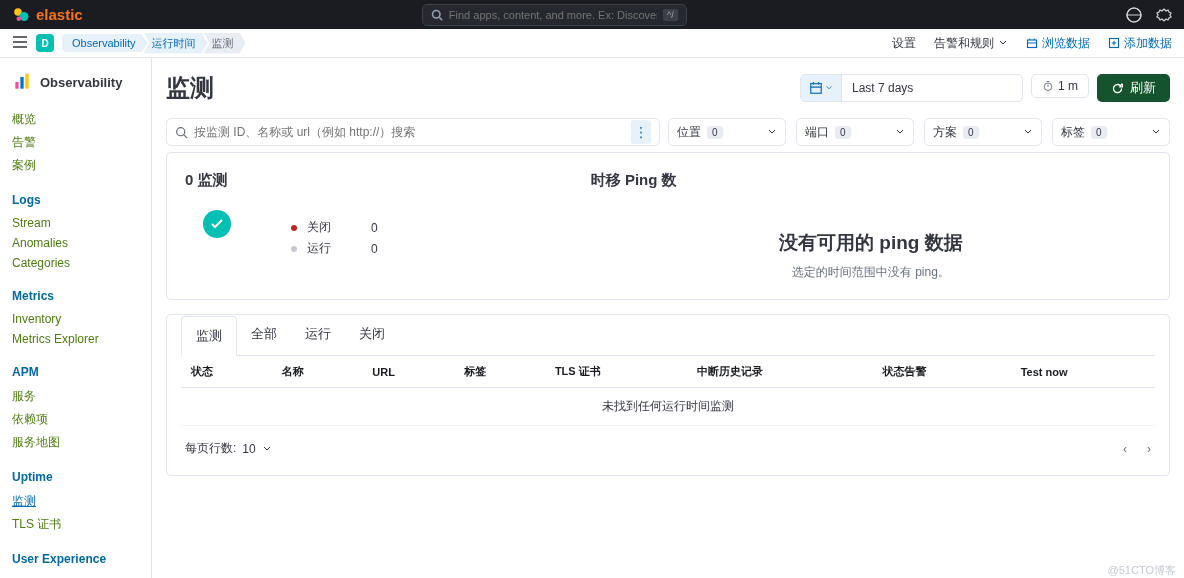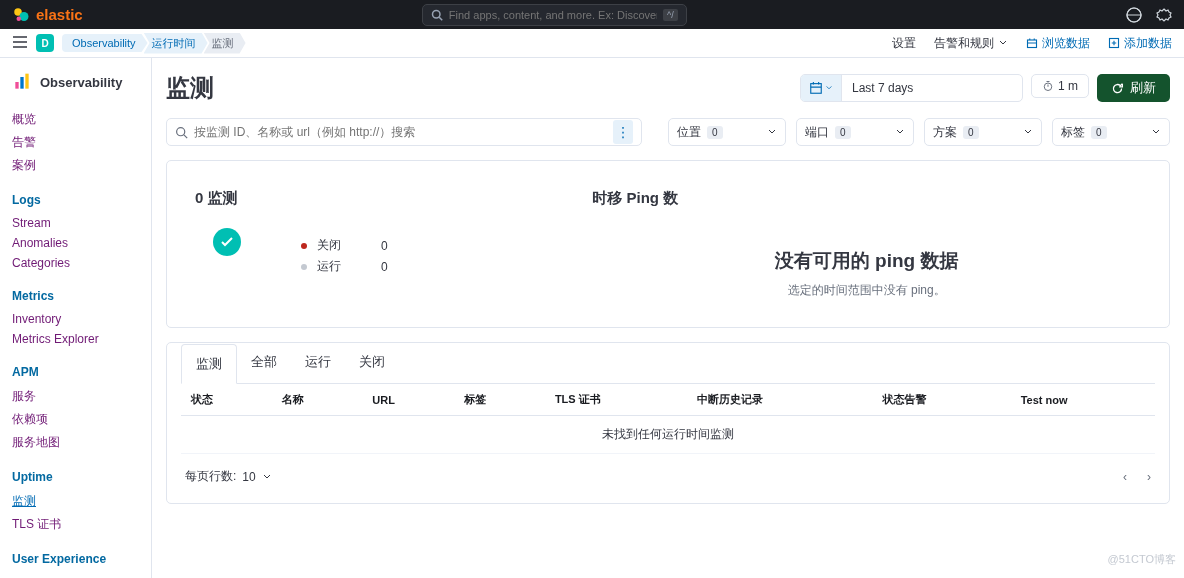--- a/index.html
+++ b/index.html
@@ -23,38 +23,38 @@
 .sub-right{display:flex;gap:18px;font-size:12px}
 .sub-link{color:#343741;cursor:pointer;display:flex;align-items:center;gap:4px}
 .sub-link.blue{color:#006bb4}
 .main{display:flex;height:calc(578px - 58px)}
 .sidebar{width:152px;border-right:1px solid #e0e5ee;padding:14px 12px;overflow:hidden}
 .sb-header{display:flex;align-items:center;gap:8px;margin-bottom:16px}
 .sb-header-icon{width:20px;height:20px}
 .sb-title{font-weight:700;font-size:13px}
 .sb-section{margin-bottom:16px}
 .sb-cat{font-weight:700;font-size:12px;margin-bottom:6px;color:#0369a1}
-.sb-item{font-size:12px;color:#701a75;padding:3px 0;cursor:pointer}
+.sb-item{font-size:12px;color:#4d7c0f;padding:3px 0;cursor:pointer}
 .sb-item.active{color:#006bb4;text-decoration:underline}
 .content{flex:1;padding:14px 14px 0;background:#fff;overflow:auto}
 .page-header{display:flex;justify-content:space-between;align-items:center;margin-bottom:14px}
 .page-title{font-size:24px;font-weight:700}
 .header-controls{display:flex;gap:8px}
 .date-picker{display:flex;border:1px solid #e0e5ee;border-radius:5px;height:28px;align-items:center;background:#fff;overflow:hidden}
 .dp-icon{background:#e6f1fa;height:100%;padding:0 8px;display:flex;align-items:center;gap:2px;border-right:1px solid #e0e5ee}
 .dp-text{padding:0 10px;font-size:12px;color:#343741;min-width:180px}
 .interval{border:1px solid #e0e5ee;border-radius:5px;height:24px;display:flex;align-items:center;padding:0 10px;gap:4px;font-size:12px}
 .refresh-btn{background:#14532d;color:#fff;border:none;border-radius:5px;height:28px;padding:0 14px;font-size:13px;cursor:pointer;display:flex;align-items:center;gap:6px}
-.filter-row{display:flex;gap:26px;margin-bottom:14px}
+.filter-row{display:flex;gap:8px;margin-bottom:6px}
 .search-input{flex:1;display:flex;border:1px solid #e0e5ee;border-radius:5px;height:28px;align-items:center;padding:0 8px;gap:6px}
 .search-input input{border:none;flex:1;outline:none;font-size:12px;color:#69707d}
 .search-menu{background:#e6f1fa;width:20px;height:24px;border-radius:3px;display:flex;align-items:center;justify-content:center;color:#006bb4;cursor:pointer;margin-left:4px}
 .filter-sel{border:1px solid #e0e5ee;border-radius:5px;height:28px;width:118px;display:flex;align-items:center;padding:0 8px;justify-content:space-between;font-size:12px;cursor:pointer}
 .filter-count{background:#e9edf3;color:#343741;font-size:10px;padding:1px 5px;border-radius:3px;margin-left:6px}
-.panel{border:1px solid #e0e5ee;border-radius:5px;padding:28px;margin-bottom:14px}
+.panel{border:1px solid #e0e5ee;border-radius:5px;padding:18px;margin-bottom:14px}
 .stats-panel{display:flex}
 .stats-left{width:42%;display:flex;gap:20px}
 .stats-col h3{font-size:15px;font-weight:700;margin-bottom:20px}
 .donut{width:28px;height:28px;border-radius:50%;background:#00bfb3;display:flex;align-items:center;justify-content:center;margin-top:12px;margin-left:18px}
 .donut svg{color:#fff}
 .stats-legend{margin-top:48px;padding-left:40px}
 .legend-row{display:flex;align-items:center;gap:10px;font-size:12px;margin-bottom:4px;color:#343741}
 .legend-dot{width:6px;height:6px;border-radius:50%}
 .legend-val{margin-left:30px}
 .stats-right{flex:1;text-align:center}
@@ -65,21 +65,21 @@
 .tab{padding:10px 14px;font-size:13px;border-bottom:2px solid transparent;cursor:pointer;color:#343741}
 .tab.active{border:1px solid #e0e5ee;border-bottom:1px solid #fff;border-radius:4px 4px 0 0;position:relative;top:1px}
 .table-wrap{border-top:1px solid #e0e5ee}
 .table{width:100%;border-collapse:collapse}
 .table th{font-size:11px;font-weight:600;text-align:left;padding:8px 10px;border-bottom:1px solid #e0e5ee;color:#1a1c21}
 .table td{padding:10px;font-size:12px;text-align:center;color:#343741;border-bottom:1px solid #f1f4f9}
 .table-footer{display:flex;justify-content:space-between;align-items:center;padding:14px 4px 4px;font-size:12px;color:#343741}
 .rows-sel{display:flex;align-items:center;gap:6px}
 .pager{display:flex;gap:20px;color:#69707d}
 .pager span{cursor:pointer}
-.watermark{position:fixed;right:8px;bottom:11px;color:#c4c9d1;font-size:11px}
+.watermark{position:fixed;right:8px;bottom:0;color:#c4c9d1;font-size:11px}
 </style>
 </head>
 <body>
 
 <div class="top-bar">
   <div class="logo">
     <svg class="logo-icon" viewBox="0 0 24 24">
         <circle cx="8" cy="8" r="5" fill="#fec514"></circle>
         <circle cx="16" cy="14" r="6" fill="#00bfb3"></circle>
         <circle cx="9" cy="17" r="3" fill="#f04e98"></circle>

